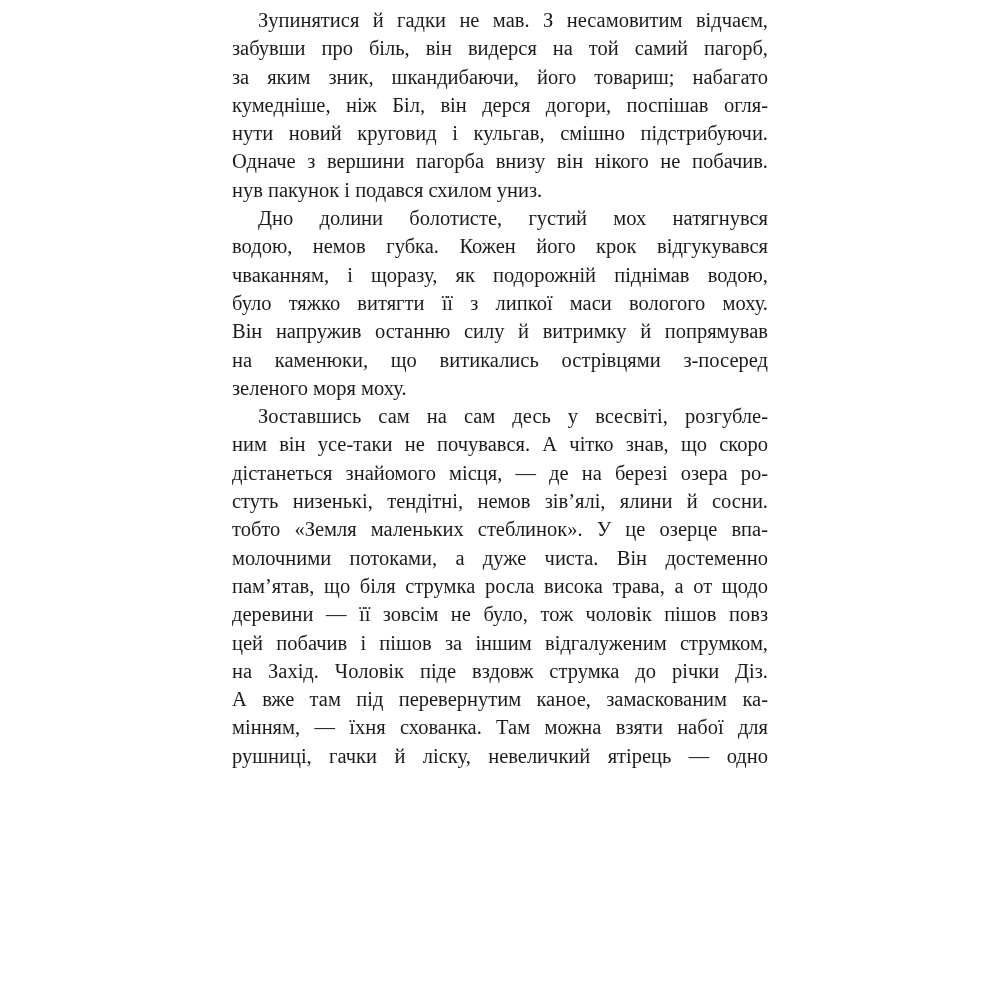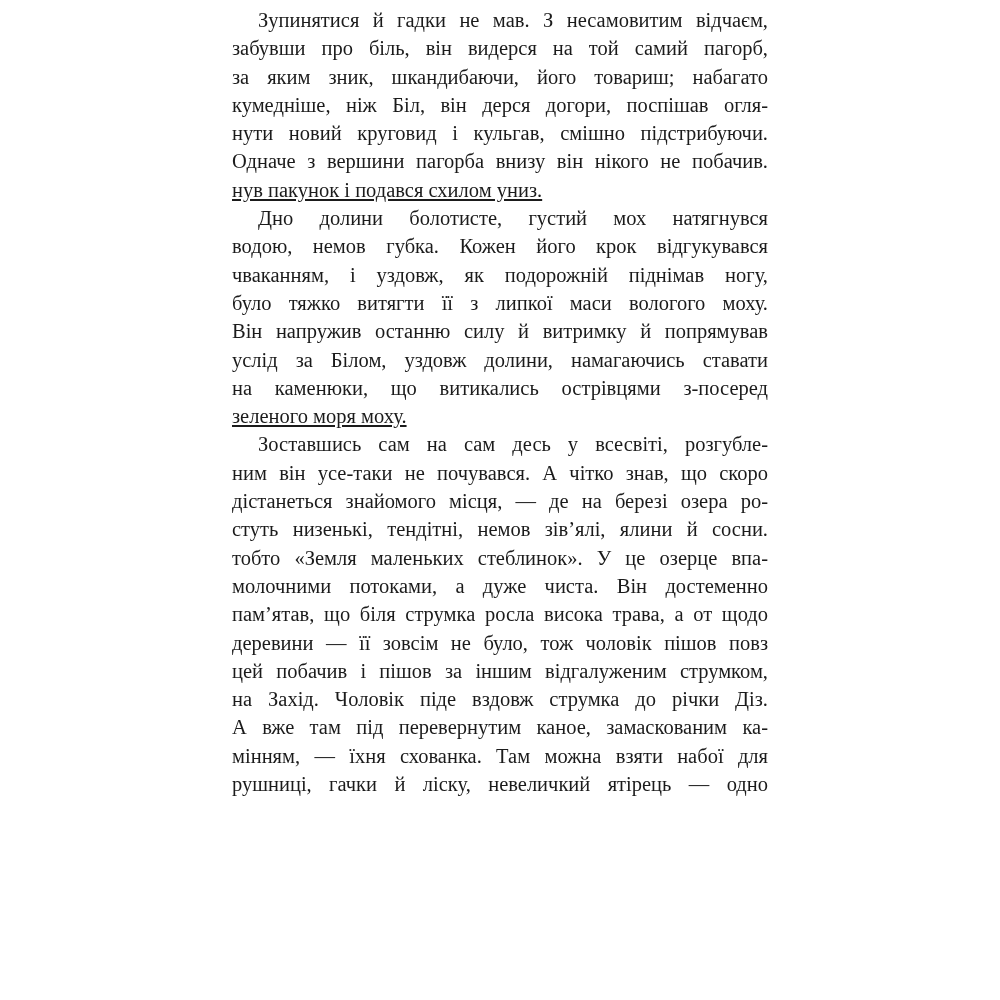--- a/index.html
+++ b/index.html
@@ -29,21 +29,20 @@
     text-align: justify;
     text-align-last: justify;
     white-space: normal;
     overflow: visible;
   }
   .text-line.first {
     text-indent: 26px;
   }
   .text-line.last {
     text-align-last: left;
-    text-decoration: underline;
   }
   .page-number {
     position: absolute;
     left: 0;
     top: 968px;
     width: 1000px;
     text-align: center;
     font-size: 23px;
     font-style: italic;
     color: #111111;
@@ -56,24 +55,23 @@
   <div class="text-block" id="text-block">
       <div class="text-line first">Зупинятися й гадки не мав. З несамовитим відчаєм,</div>
       <div class="text-line">забувши про біль, він видерся на той самий пагорб,</div>
       <div class="text-line">за яким зник, шкандибаючи, його товариш; набагато</div>
       <div class="text-line">кумедніше, ніж Біл, він дерся догори, поспішав огля-</div>
       <div class="text-line">нути новий круговид і кульгав, смішно підстрибуючи.</div>
       <div class="text-line">Одначе з вершини пагорба внизу він нікого не побачив.</div>
       <div class="text-line last">нув пакунок і подався схилом униз.</div>
       <div class="text-line first">Дно долини болотисте, густий мох натягнувся</div>
       <div class="text-line">водою, немов губка. Кожен його крок відгукувався</div>
-      <div class="text-line">чваканням, і уздовж, як подорожній піднімав ногу,</div>
+      <div class="text-line">чваканням, і щоразу, як подорожній піднімав водою,</div>
       <div class="text-line">було тяжко витягти її з липкої маси вологого моху.</div>
       <div class="text-line">Він напружив останню силу й витримку й попрямував</div>
-      <div class="text-line">услід за Білом, уздовж долини, намагаючись ставати</div>
       <div class="text-line">на каменюки, що витикались острівцями з-посеред</div>
       <div class="text-line last">зеленого моря моху.</div>
       <div class="text-line first">Зоставшись сам на сам десь у всесвіті, розгубле-</div>
       <div class="text-line">ним він усе-таки не почувався. А чітко знав, що скоро</div>
       <div class="text-line">дістанеться знайомого місця, — де на березі озера ро-</div>
       <div class="text-line">стуть низенькі, тендітні, немов зів’ялі, ялини й сосни.</div>
       <div class="text-line">тобто «Земля маленьких стеблинок». У це озерце впа-</div>
       <div class="text-line">молочними потоками, а дуже чиста. Він достеменно</div>
       <div class="text-line">пам’ятав, що біля струмка росла висока трава, а от щодо</div>
       <div class="text-line">деревини — її зовсім не було, тож чоловік пішов повз</div>

